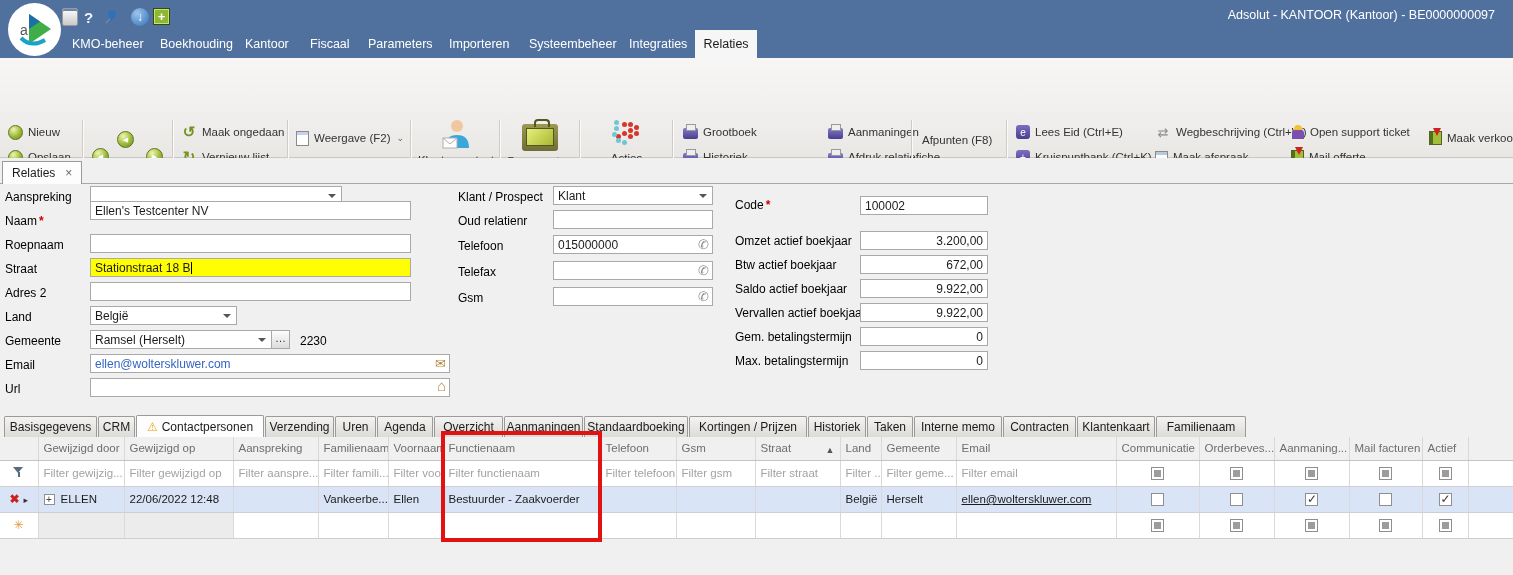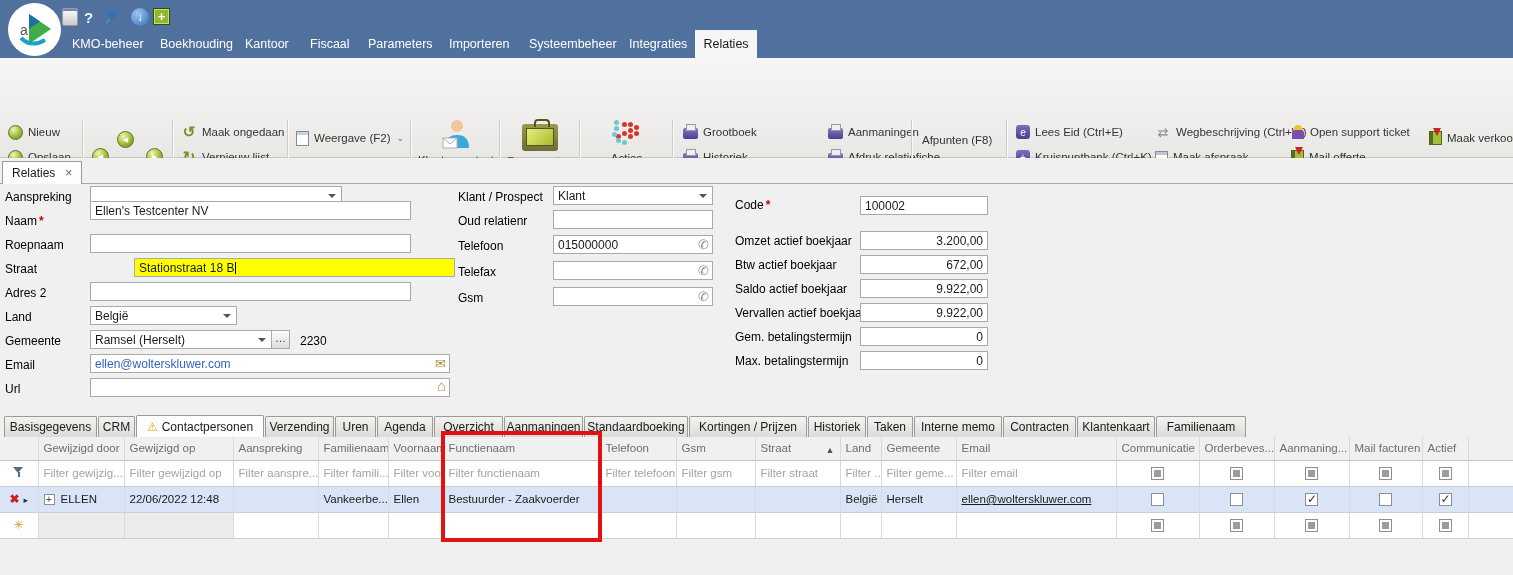--- a/index.html
+++ b/index.html
@@ -81,21 +81,21 @@
   .doc-tabstrip{position:absolute;left:0;top:2px;width:1513px;height:24px;border-bottom:1px solid #a7a7a7;}
   .doc-tab{position:absolute;left:2px;top:1px;height:23px;background:#fdfdfd;border:1px solid #9a9a9a;border-bottom:none;
            display:flex;align-items:center;gap:10px;padding:0 9px;font-size:12px;}
   .doc-tab .x{color:#666;font-size:12px;cursor:default;}
 
   .lbl{position:absolute;font-size:12px;color:#000;white-space:nowrap;}
   .req{color:#d00000;font-weight:bold;margin-left:2px;}
   .fld{position:absolute;height:19px;background:#fff;border:1px solid #a9a9a9;font-size:12px;line-height:16px;
        padding:1px 4px;white-space:nowrap;overflow:hidden;}
   .combo-caret{position:absolute;right:5px;top:7px;width:0;height:0;border-left:4px solid transparent;border-right:4px solid transparent;border-top:4px solid #555;}
-  .fld-yellow{background:#ffff00;margin-left:44px;}
+  .fld-yellow{background:#ffff00;}
   .caret-line{display:inline-block;width:1px;height:12px;background:#000;vertical-align:-2px;margin-left:1px;}
   .fld-icon{position:absolute;right:3px;top:1px;font-size:13px;color:#8a8a8a;cursor:default;}
   .valbox{text-align:right;}
   .dots-btn{position:absolute;height:19px;width:19px;background:linear-gradient(#fdfdfd,#dcdcdc);border:1px solid #a9a9a9;
             font-size:11px;text-align:center;line-height:15px;color:#333;}
   .email-text{color:#3465c0;}
 
   
   .btabs{position:absolute;left:0;top:257px;width:1513px;height:22px;display:flex;gap:1px;padding-left:4px;}
   .btab{height:21px;margin-top:1px;background:linear-gradient(#f4f3f1,#dddbd7);border:1px solid #9a9a9a;border-bottom:none;
@@ -149,20 +149,21 @@
     <div class="qicon qi-help">?</div>
     <div class="qicon qi-pin">
       <svg width="16" height="18" viewBox="0 0 16 18">
           <circle cx="9" cy="6" r="4" fill="#2f72b8"></circle>
           <rect x="7.6" y="9" width="2.6" height="5" fill="#2f72b8" transform="rotate(40 9 10)"></rect>
           <line x1="3" y1="15" x2="7" y2="11" stroke="#6a87ad" stroke-width="1.6"></line>
         </svg>
     </div>
     <div class="qicon qi-down">↓</div>
     <div class="qicon qi-add">+</div>
+    <div class="win-title">Adsolut - KANTOOR (Kantoor) - BE0000000097</div>
 
     <div class="menu-tabs">
       <div class="mtab" style="left:62px">KMO-beheer</div>
       <div class="mtab" style="left:150px">Boekhouding</div>
       <div class="mtab" style="left:235px">Kantoor</div>
       <div class="mtab" style="left:300px">Fiscaal</div>
       <div class="mtab" style="left:358px">Parameters</div>
       <div class="mtab" style="left:439px">Importeren</div>
       <div class="mtab" style="left:519px">Systeembeheer</div>
       <div class="mtab" style="left:619px">Integraties</div>

